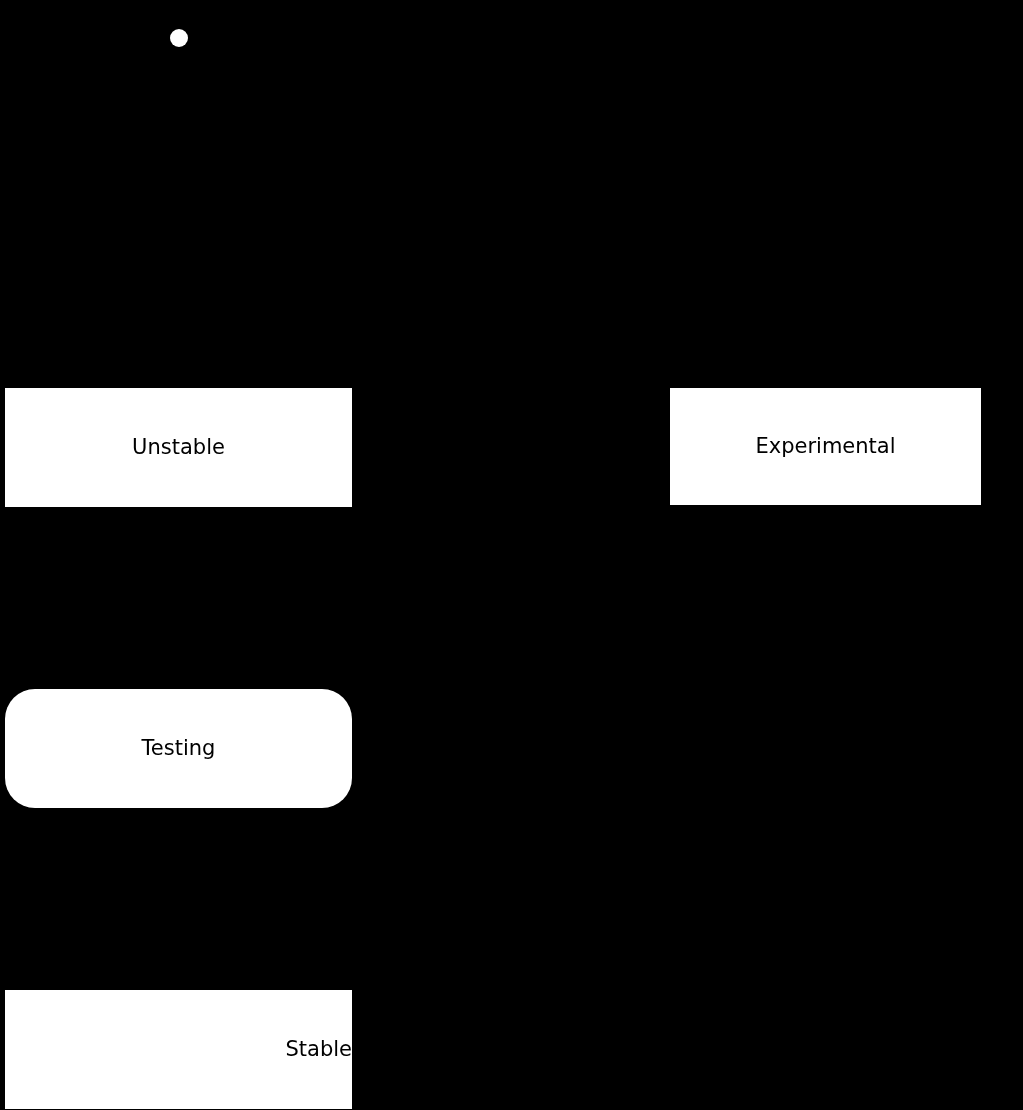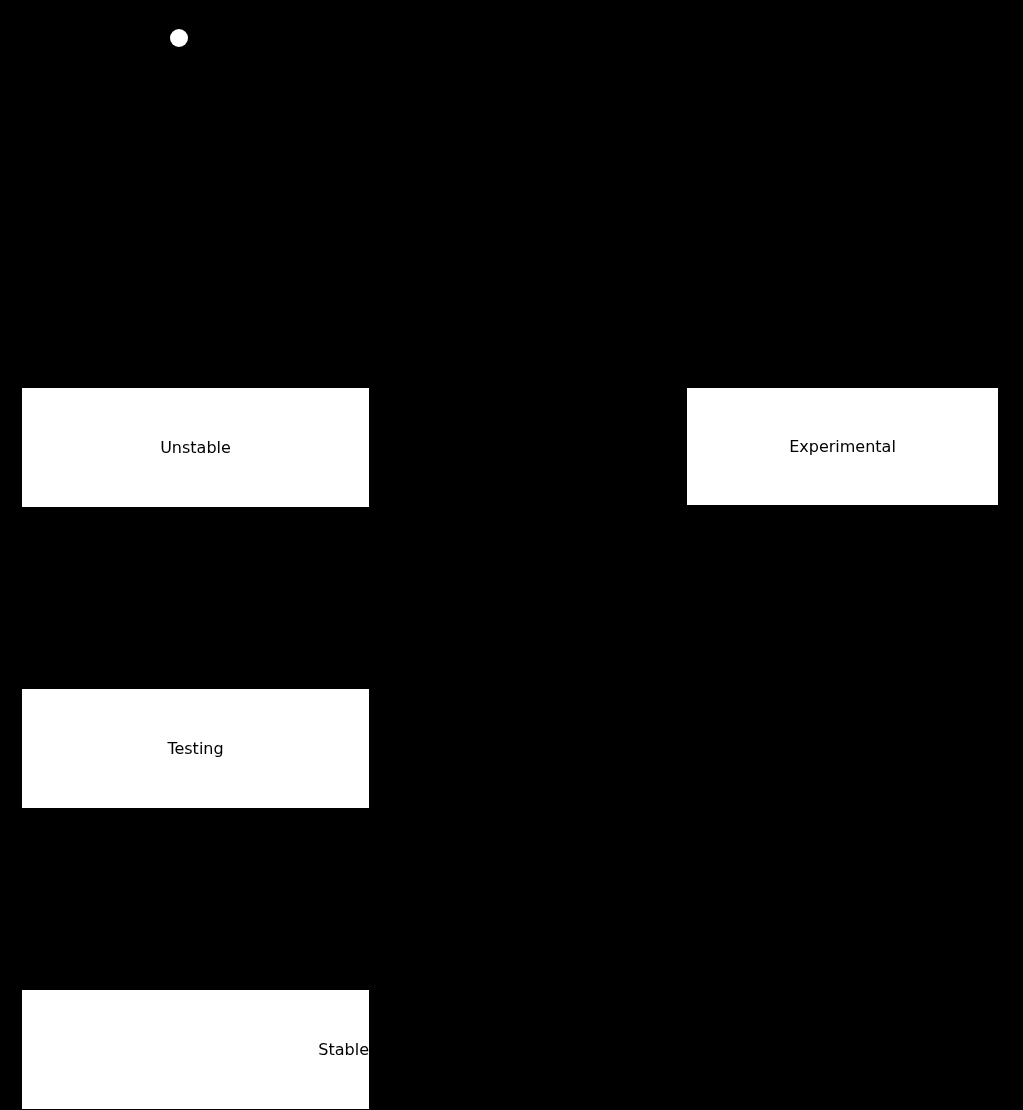--- a/index.html
+++ b/index.html
@@ -22,24 +22,23 @@
     height: 1110px;
     background: #000000;
   }
   .node {
     position: absolute;
     background: #ffffff;
     color: #000000;
     display: flex;
     align-items: center;
     justify-content: center;
-    font-size: 16px;
+    font-size: 21px;
     line-height: 1;
     box-sizing: border-box;
-    margin-left: 17px;
   }
   .node-label {
     display: block;
     text-align: center;
   }
   .dot {
     position: absolute;
     background: #ffffff;
     border-radius: 50%;
   }
@@ -52,21 +51,21 @@
   <div class="dot" style="left:170px; top:29px; width:18px; height:18px;"></div>
 
   <div class="node" style="left:5px; top:388px; width:347px; height:119px;">
     <span class="node-label">Unstable</span>
   </div>
 
   <div class="node" style="left:670px; top:388px; width:311px; height:117px;">
     <span class="node-label">Experimental</span>
   </div>
 
-  <div class="node" style="left:5px; top:689px; width:347px; height:119px;">
+  <div class="node" style="left:5px; top:689px; width:347px; height:119px;border-radius:30px;">
     <span class="node-label">Testing</span>
   </div>
 
   <div class="node" style="left:5px; top:990px; width:347px; height:119px;justify-content:flex-end;">
     <span class="node-label">Stable</span>
   </div>
 
 </div>
 
 </body></html>

